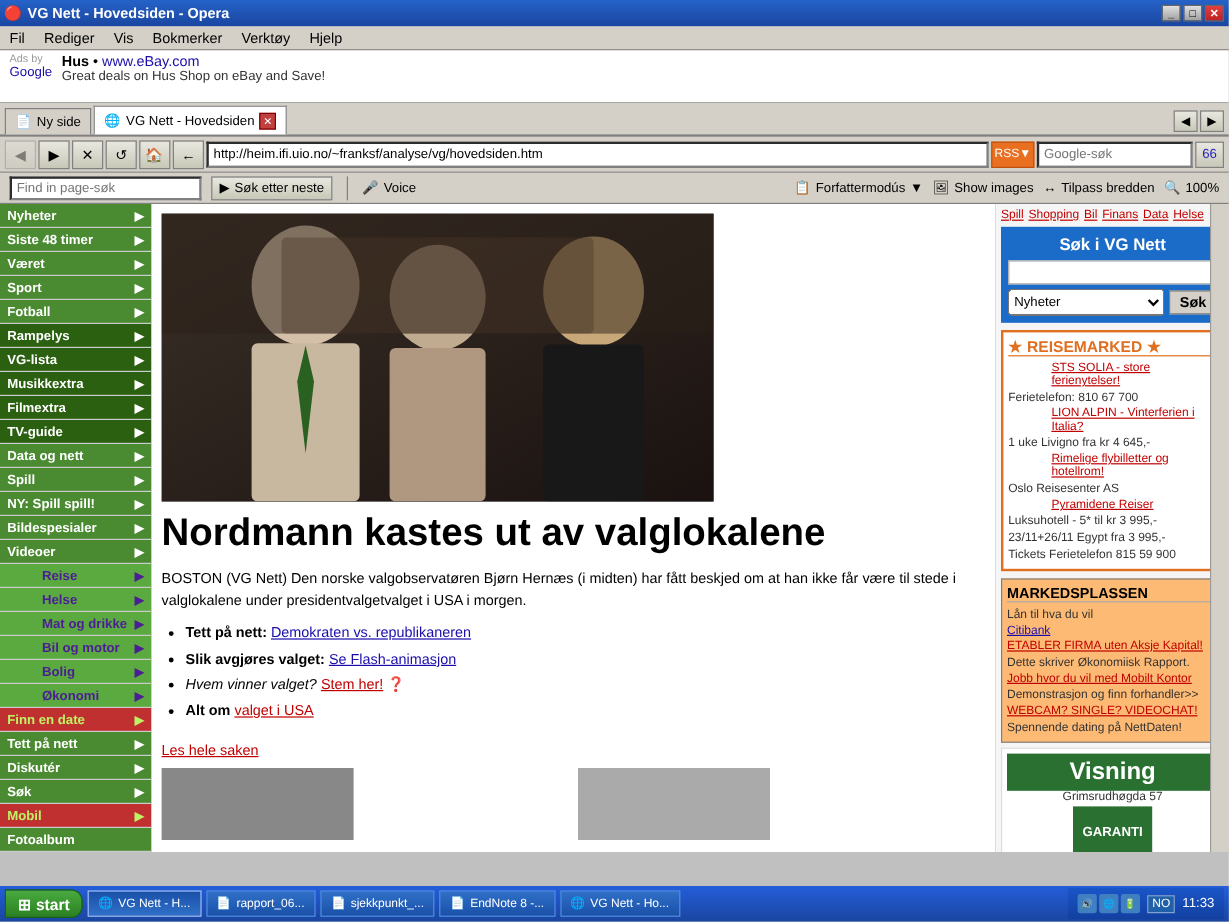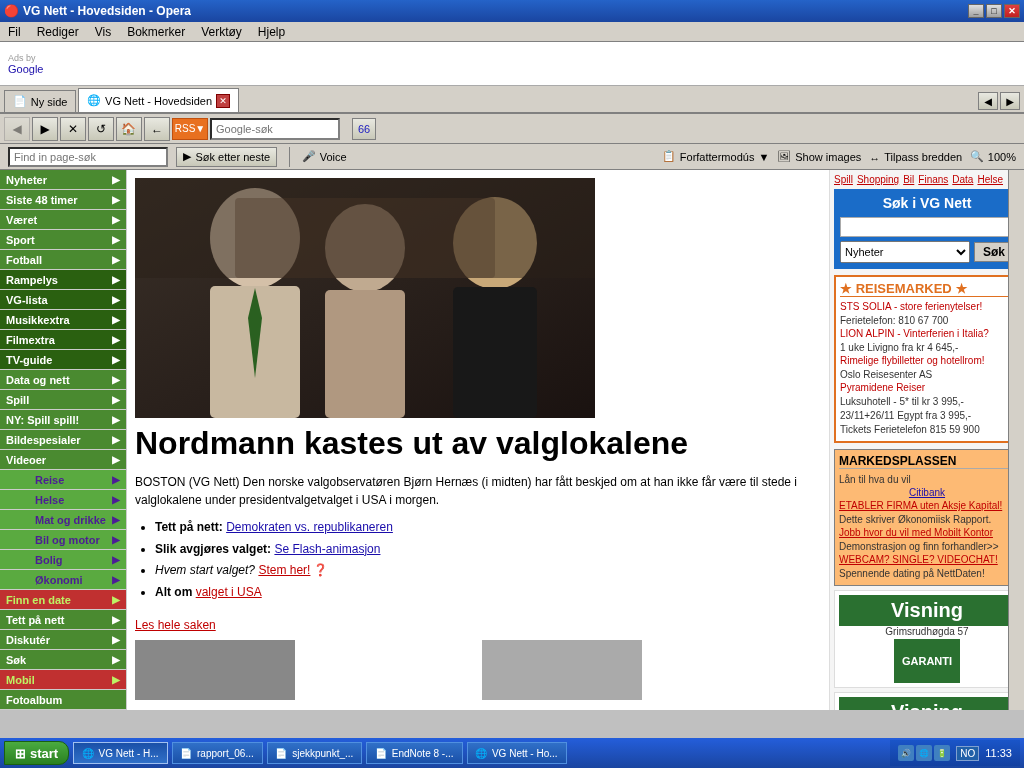--- a/index.html
+++ b/index.html
@@ -41,21 +41,21 @@
       gap: 8px;
       font-size: 12px;
     }
     .menu-item { cursor: pointer; padding: 2px 4px; }
 
     
     .ad-bar {
       background: white;
       height: 44px;
       display: flex;
-      align-items: center;
+      align-items: flex-start;
       padding: 2px 8px;
       border-bottom: 1px solid #aaa;
     }
     .ad-google { color: #1a0dab; font-size: 11px; }
     .ad-text { font-size: 11px; color: #333; }
     .ads-by { font-size: 9px; color: #999; }
 
     
     .tab-bar {
       background: #d4d0c8;
@@ -140,21 +140,21 @@
     .rss-btn {
       width: 36px; height: 22px;
       background: #e87020;
       color: white;
       font-size: 10px;
       display: flex; align-items: center; justify-content: center;
       border: 1px solid #c05010;
       cursor: pointer;
     }
     .search-bar-nav {
-      display: flex; align-items: flex-end; gap: 12px;
+      display: flex; align-items: flex-end; gap: 2px;
     }
     .search-input-nav {
       width: 130px; height: 22px;
       border: 2px inset #808080;
       background: white;
       padding: 0 4px;
       font-size: 11px;
     }
     .go-btn {
       width: 24px; height: 22px;
@@ -338,36 +338,36 @@
       font-size: 10px;
     }
     .reise-title {
       color: #e07020;
       font-size: 13px;
       font-weight: bold;
       border-bottom: 1px solid #e07020;
       margin-bottom: 4px;
       display: flex; align-items: center; gap: 4px;
     }
-    .reise-link { color: #c00000; cursor: pointer; display: block; margin-bottom: 2px; }
+    .reise-link { color: #c00000; text-decoration: underline; cursor: pointer; display: block; margin-bottom: 2px; margin-left: 36px; }
     .reise-text { color: #333; line-height: 1.4; }
     .marked-box {
       border: 1px solid #808080;
       padding: 4px;
       margin-bottom: 4px;
       background: #fdba74;
       font-size: 10px;
     }
     .marked-title {
       font-size: 12px;
       font-weight: bold;
       border-bottom: 1px solid #aaa;
       margin-bottom: 4px;
     }
-    .marked-link { color: #1a0dab; text-decoration: underline; cursor: pointer; display: block; margin-bottom: 2px; text-align: center; }
+    .marked-link { color: #1a0dab; text-decoration: underline; cursor: pointer; display: block; margin-bottom: 2px; }
     .marked-red-link { color: #c00000; text-decoration: underline; cursor: pointer; display: block; margin-bottom: 2px; }
     .visning-box {
       background: white;
       border: 1px solid #ddd;
       padding: 4px;
       margin-top: 4px;
       text-align: center;
     }
     .visning-green {
       background: #2a7030;
@@ -494,20 +494,26 @@
   <span class="menu-item">Bokmerker</span>
   <span class="menu-item">Verktøy</span>
   <span class="menu-item">Hjelp</span>
 </div>
 
 <div class="ad-bar">
   <div style="margin-right:8px;">
     <div class="ads-by">Ads by</div>
     <div class="ad-google">Google</div>
   </div>
+  <div>
+    <div style="font-size:12px;">
+      <strong>Hus</strong> • <span style="color:#1a0dab;">www.eBay.com</span>
+    </div>
+    <div class="ad-text">Great deals on Hus Shop on eBay and Save!</div>
+  </div>
 </div>
 
 <div class="tab-bar">
   <div class="tab-new">
     <span>📄</span>
     <span>Ny side</span>
   </div>
   <div class="tab-active">
     <span>🌐</span>
     <span>VG Nett - Hovedsiden</span>
@@ -519,20 +525,23 @@
   </div>
 </div>
 
 <div class="nav-bar">
   <div class="nav-btn disabled">◀</div>
   <div class="nav-btn">▶</div>
   <div class="nav-btn">✕</div>
   <div class="nav-btn">↺</div>
   <div class="nav-btn">🏠</div>
   <div class="nav-btn">←</div>
+  <div class="address-bar">
+    <span>http://heim.ifi.uio.no/~franksf/analyse/vg/hovedsiden.htm</span>
+  </div>
   <div class="rss-btn">
     <span>RSS</span> ▼
   </div>
   <div class="search-bar-nav">
     <input class="search-input-nav" placeholder="Google-søk" style="">
     <div class="go-btn">
       <span>66</span>
     </div>
   </div>
 </div>
@@ -721,21 +730,21 @@
     <ul class="bullet-list">
       <li>
         <strong>Tett på nett:</strong>
         <span class="link">Demokraten vs. republikaneren</span>
       </li>
       <li>
         <strong>Slik avgjøres valget:</strong>
         <span class="link">Se Flash-animasjon</span>
       </li>
       <li>
-        <em>Hvem start valget?</em>
+        <em>Hvem vinner valget?</em>
         <span class="link-red">Stem her!</span>
         <span> ❓</span>
       </li>
       <li>
         <strong>Alt om</strong>
         <span class="link-red">valget i USA</span>
       </li>
     </ul>
 
     <br>

